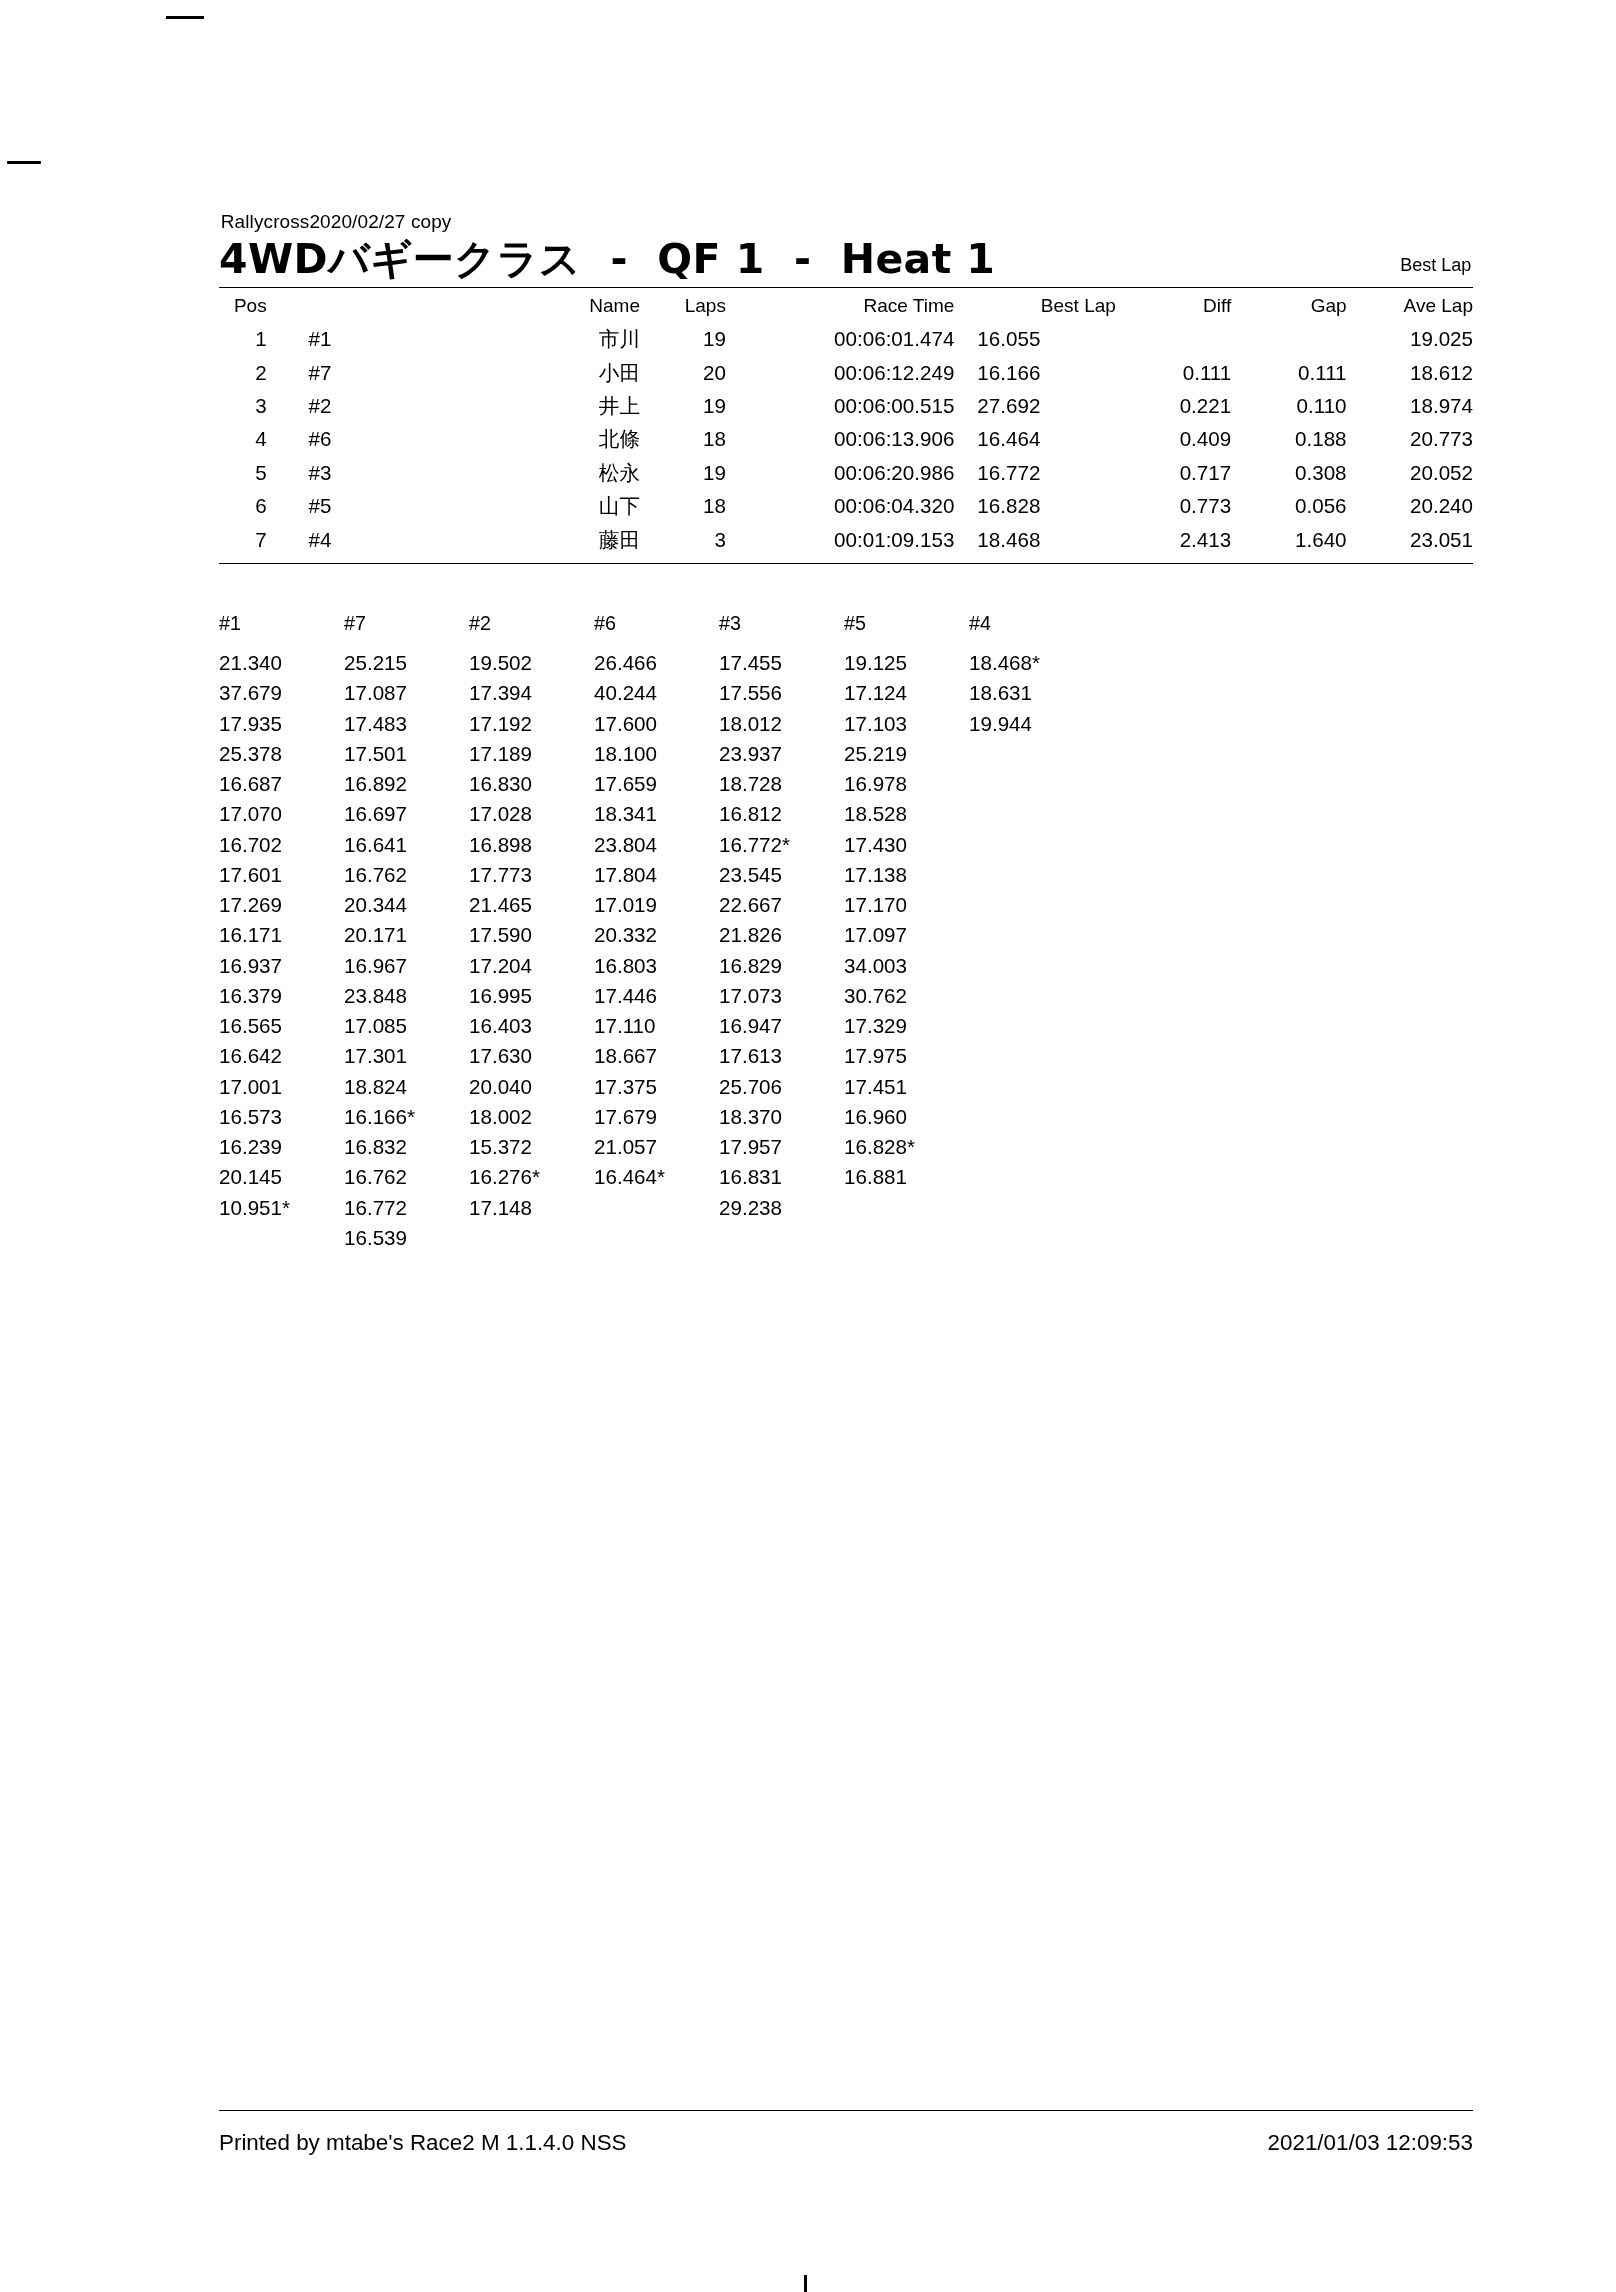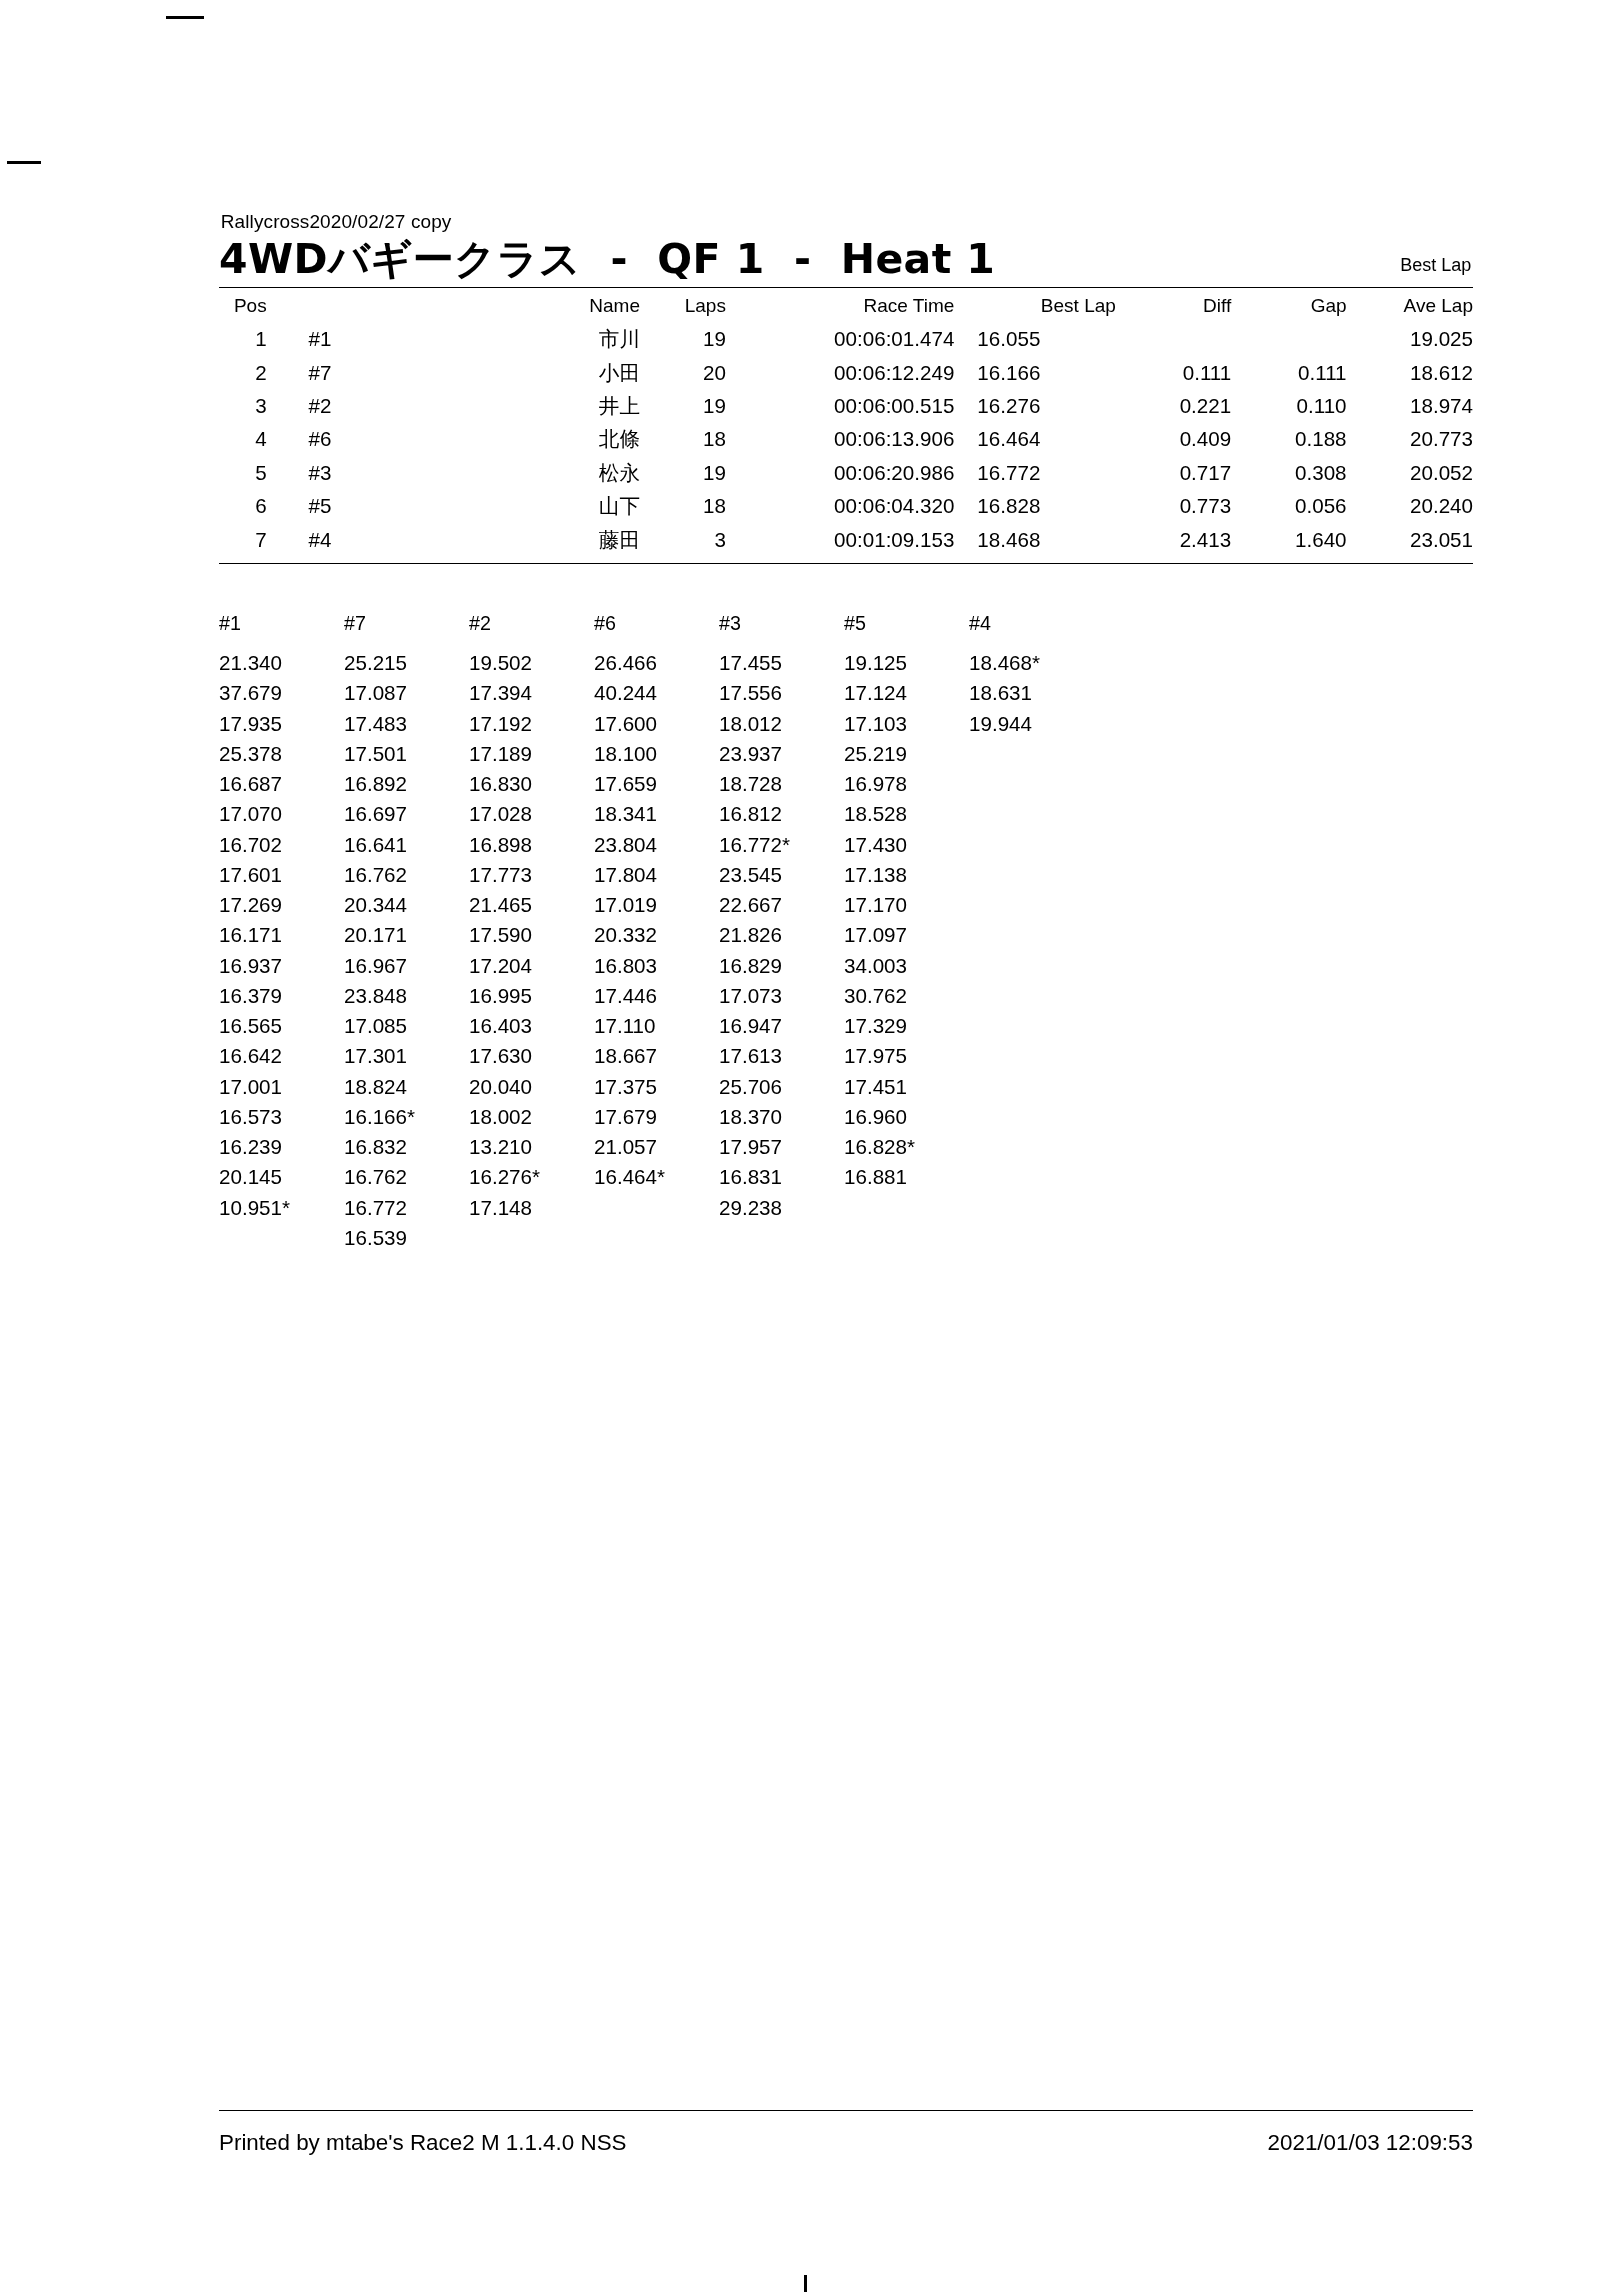--- a/index.html
+++ b/index.html
@@ -218,21 +218,21 @@
           <td class="col-diff">0.111</td>
           <td class="col-gap">0.111</td>
           <td class="col-ave">18.612</td>
         </tr>
         <tr>
           <td class="col-pos">3</td>
           <td class="col-num">#2</td>
           <td class="col-name jp">井上</td>
           <td class="col-laps">19</td>
           <td class="col-race">00:06:00.515</td>
-          <td class="col-best">16.276</td>
+          <td class="col-best">27.692</td>
           <td class="col-diff">0.221</td>
           <td class="col-gap">0.110</td>
           <td class="col-ave">18.974</td>
         </tr>
         <tr>
           <td class="col-pos">4</td>
           <td class="col-num">#6</td>
           <td class="col-name jp">北條</td>
           <td class="col-laps">18</td>
           <td class="col-race">00:06:13.906</td>
@@ -339,21 +339,21 @@
         <div class="lap-cell">16.898</div>
         <div class="lap-cell">17.773</div>
         <div class="lap-cell">21.465</div>
         <div class="lap-cell">17.590</div>
         <div class="lap-cell">17.204</div>
         <div class="lap-cell">16.995</div>
         <div class="lap-cell">16.403</div>
         <div class="lap-cell">17.630</div>
         <div class="lap-cell">20.040</div>
         <div class="lap-cell">18.002</div>
-        <div class="lap-cell">13.210</div>
+        <div class="lap-cell">15.372</div>
         <div class="lap-cell">16.276*</div>
         <div class="lap-cell">17.148</div>
       </div>
 
       <div class="lap-col">
         <div class="lap-head">#6</div>
         <div class="lap-cell">26.466</div>
         <div class="lap-cell">40.244</div>
         <div class="lap-cell">17.600</div>
         <div class="lap-cell">18.100</div>

